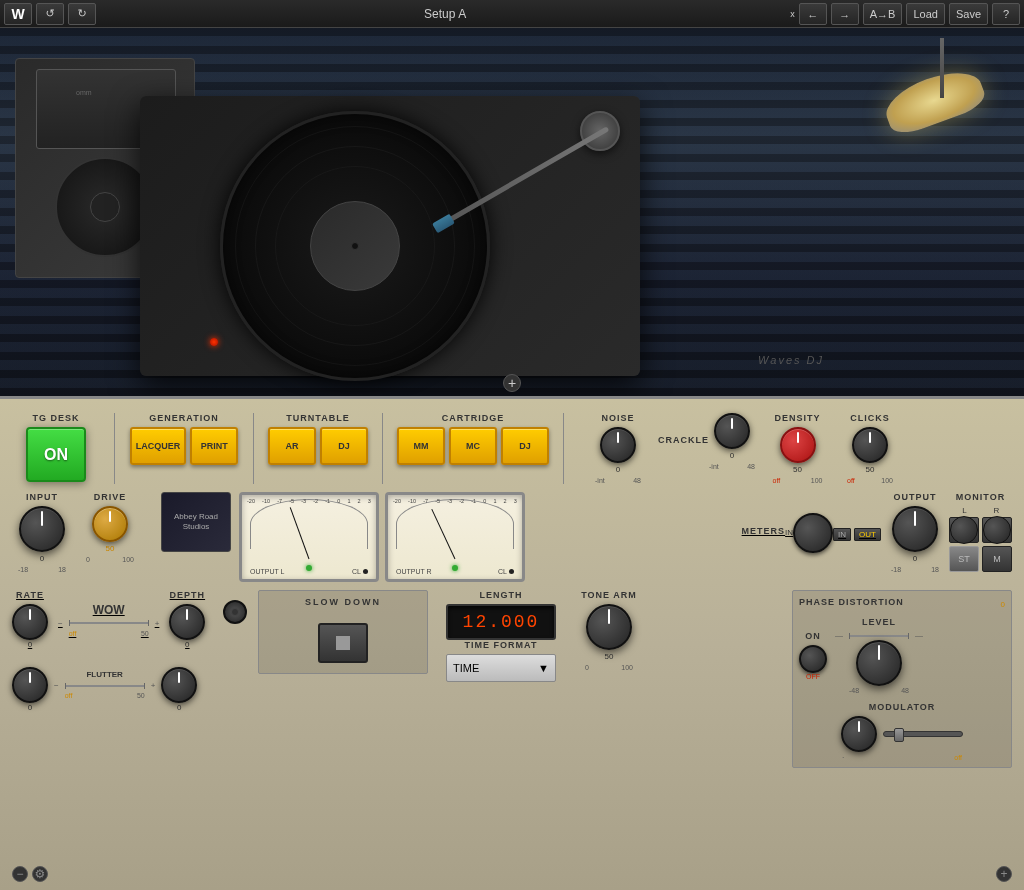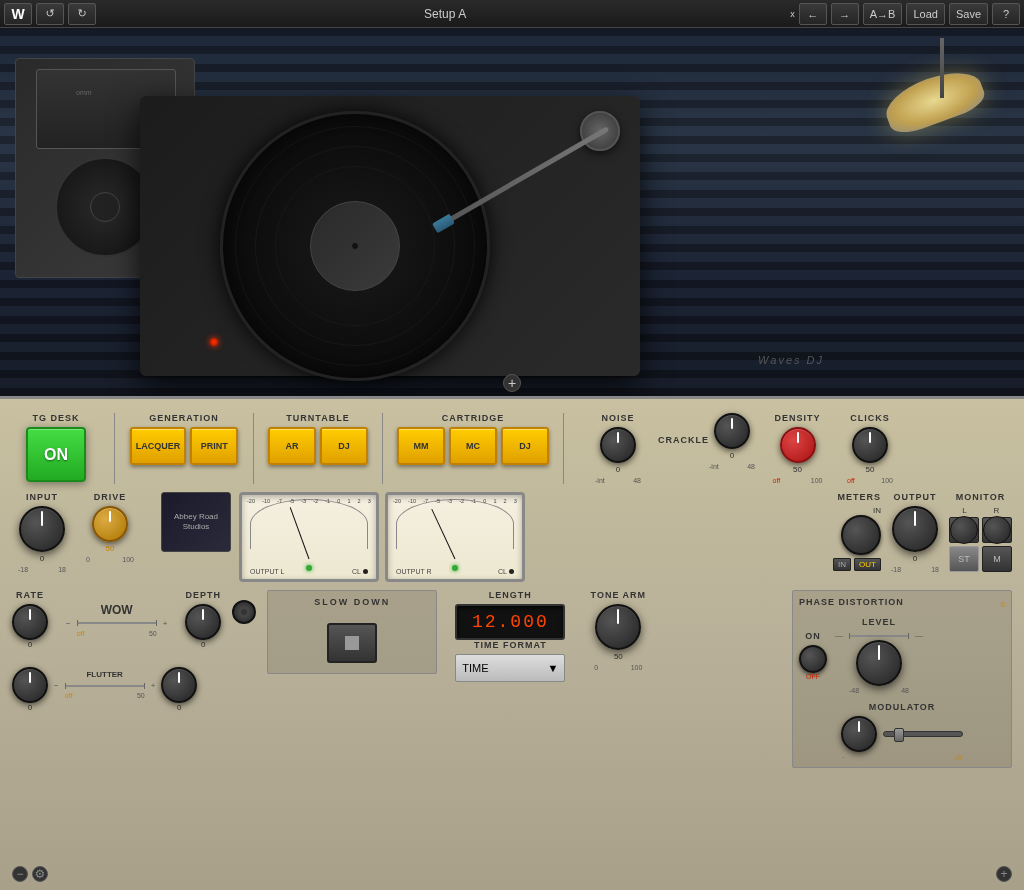--- a/index.html
+++ b/index.html
@@ -837,21 +837,21 @@
         <div class="vu-cl">
           <span>CL</span>
           <div class="cl-dot"></div>
         </div>
         <div style="position:absolute; bottom:8px; left:50%; transform:translateX(-50%); width:6px; height:6px; border-radius:50%; background:#33aa33; box-shadow:0 0 4px #33aa33;"></div>
       </div>
     </div>
 
     <div style="display:flex; gap:10px; margin-left:auto;">
 
-      <div style="display:flex; flex-direction:column; align-items:flex-end;">
+      <div style="display:flex; flex-direction:row; align-items:center;text-decoration:underline;">
         <div class="section-label">METERS</div>
         <div style="font-size:8px; color:#333;">IN</div>
         <div style="width:40px; height:40px; border-radius:50%; background:radial-gradient(circle at 35% 35%,#555,#222); border:2px solid #111; box-shadow:0 2px 4px rgba(0,0,0,0.6); cursor:pointer;"></div>
         <div style="display:flex; gap:3px; margin-top:3px;">
           <div class="in-btn">IN</div>
           <div class="out-btn">OUT</div>
         </div>
       </div>
 
       <div style="display:flex; flex-direction:column; align-items:center;">
@@ -887,21 +887,21 @@
       </div>
 
     </div>
 
   </div>
 
   <div style="display:flex; align-items:flex-start; gap:8px; margin-top:4px;">
 
     <div style="display:flex; flex-direction:column; gap:8px; min-width:200px;">
 
-      <div style="display:flex; align-items:center; gap:18px;">
+      <div style="display:flex; align-items:center; gap:10px;text-decoration:underline;">
 
         <div style="display:flex; flex-direction:column; align-items:center;">
           <div class="section-label">RATE</div>
           <div class="knob knob-medium"></div>
           <div class="knob-value">0</div>
         </div>
 
         <div style="display:flex; flex-direction:column; align-items:center; gap:2px;">
           <div style="font-size:12px; font-weight:bold; color:#333;">WOW</div>
           <div style="display:flex; align-items:center; gap:2px;">

